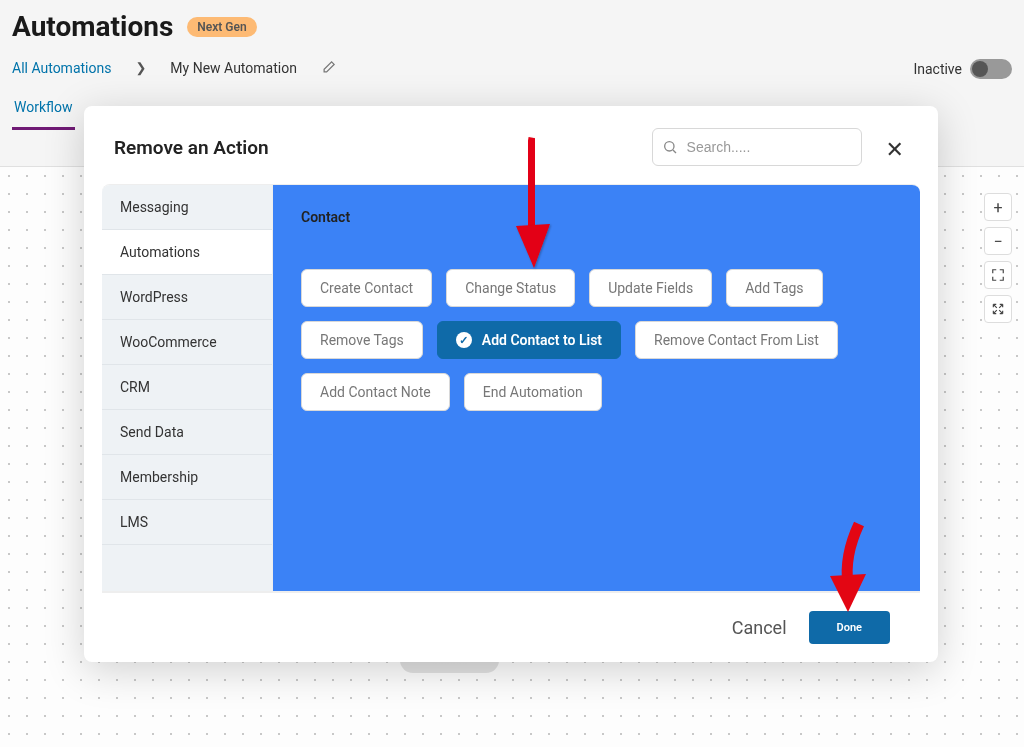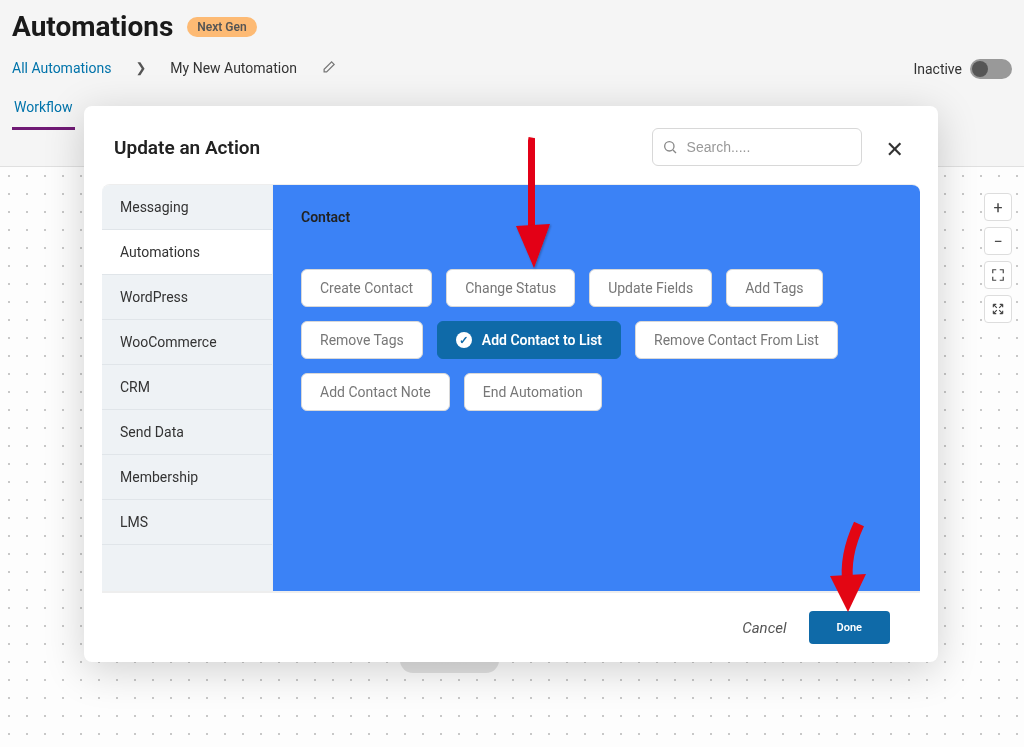--- a/index.html
+++ b/index.html
@@ -199,21 +199,21 @@
       background: #fff;
       display: inline-flex; align-items: center; justify-content: center;
       color: #0f6aa8; font-size: 11px; font-weight: 700;
     }
     .modal-footer {
       padding: 18px 30px;
       display: flex; justify-content: flex-end; align-items: center; gap: 22px;
       border-top: 1px solid #eee;
       margin: 0 18px;
     }
-    .btn-cancel { color: #555; font-size: 15px; cursor: pointer; font-style: italic; }
+    .btn-cancel { color: #555; font-size: 18px; cursor: pointer; }
     .btn-done {
       background: #0f6aa8;
       color: #fff;
       font-size: 11px;
       font-weight: 600;
       padding: 10px 28px;
       border-radius: 4px;
       cursor: pointer;
     }
     
@@ -264,21 +264,21 @@
       <svg width="14" height="14" viewBox="0 0 24 24" fill="none" stroke="currentColor" stroke-width="2">
           <path d="M4 4l6 6M4 4v5M4 4h5M20 20l-6-6M20 20v-5M20 20h-5M20 4l-6 6M20 4v5M20 4h-5M4 20l6-6M4 20v-5M4 20h5"></path>
         </svg>
     </div>
   </div>
   <div class="ghost-node">xxxxxxxxxxxx</div>
 </div>
 
 <div class="modal">
   <div class="modal-top">
-    <div class="modal-title">Update an Action</div>
+    <div class="modal-title">Remove an Action</div>
     <div class="modal-top-right">
       <div class="search-wrap">
         <svg class="search-icon-svg" viewBox="0 0 24 24" fill="none" stroke="currentColor" stroke-width="2">
             <circle cx="11" cy="11" r="7"></circle>
             <line x1="21" y1="21" x2="16.5" y2="16.5"></line>
           </svg>
         <input class="search-input" placeholder="Search....." style="">
       </div>
       <span class="close-x">✕</span>
     </div>

